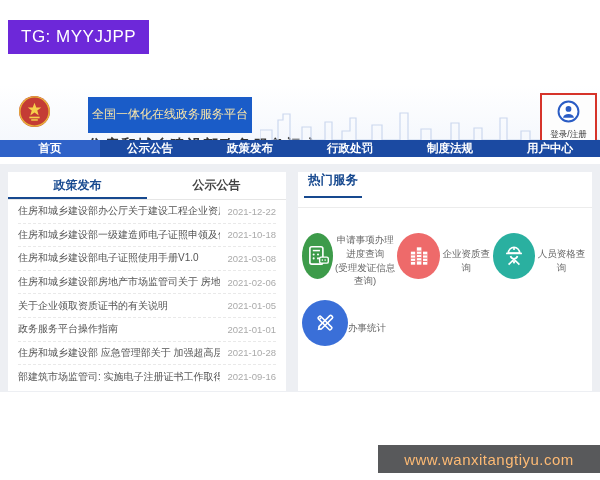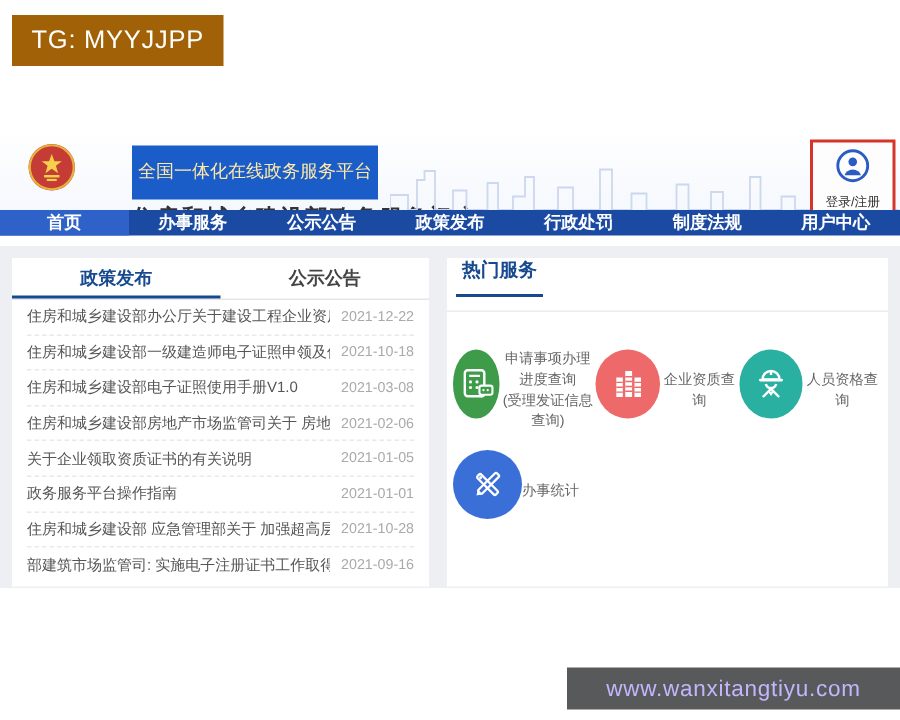--- a/index.html
+++ b/index.html
@@ -2,21 +2,21 @@
 <html><head>
 <meta charset="utf-8">
 <style>
   * { margin:0; padding:0; box-sizing:border-box; }
   html,body { width:600px; height:480px; }
   body {
     position:relative; background:#fff; overflow:hidden;
     font-family:"Liberation Sans","DejaVu Sans",sans-serif;
   }
   .tg-box {
-    position:absolute; left:8px; top:10px; background:#a16207; color:#fff;
+    position:absolute; left:8px; top:20px; background:#6d28d9; color:#fff;
     font-size:17px; padding:7px 13px; letter-spacing:0.5px;
   }
   .header {
     position:absolute; left:0; top:85px; width:600px; height:55px;
     background:linear-gradient(#ffffff,#f5f8fd);
   }
   .emblem { position:absolute; left:18px; top:10px; width:33px; height:33px; }
   .header-text { position:absolute; left:88px; top:12px; }
   .badge {
     display:inline-block; background:#1a5cc8; color:#ffe9a8; font-size:12px;
@@ -65,21 +65,21 @@
     width:33.33%; display:flex; flex-direction:row; align-items:center;
     cursor:pointer; margin-bottom:12px;
   }
   .service-circle {
     width:46px; height:46px; border-radius:50%;
     display:flex; align-items:center; justify-content:center;
   }
   .service-label { margin-top:9px; font-size:9.5px; color:#666; text-align:center; line-height:1.45; }
   .watermark-bar {
     position:absolute; left:378px; top:445px; width:222px; height:28px; background:#58595b;
-    color:#c4b5fd; font-size:15px; display:flex; align-items:center; justify-content:center;
+    color:#fdba74; font-size:15px; display:flex; align-items:center; justify-content:center;
     letter-spacing:0.5px;
   }
 </style>
 </head>
 <body>
 
 <div class="tg-box">TG: MYYJJPP</div>
 
 <div class="header">
   <span class="emblem">
@@ -105,21 +105,20 @@
         <circle cx="12" cy="9.3" r="3" fill="#2a5cc4"></circle>
         <path d="M6.3 18.6 a5.8 4.8 0 0 1 11.4 0 z" fill="#2a5cc4"></path>
       </svg>
     </span>
     <span class="login-label">登录/注册</span>
   </div>
 </div>
 
 <nav class="nav">
     <div class="nav-item active">首页</div>
-    <div class="nav-item">办事服务</div>
     <div class="nav-item">公示公告</div>
     <div class="nav-item">政策发布</div>
     <div class="nav-item">行政处罚</div>
     <div class="nav-item">制度法规</div>
     <div class="nav-item">用户中心</div>
   </nav>
 
 <div class="content">
   <div class="left-panel">
     <div class="tabs">

